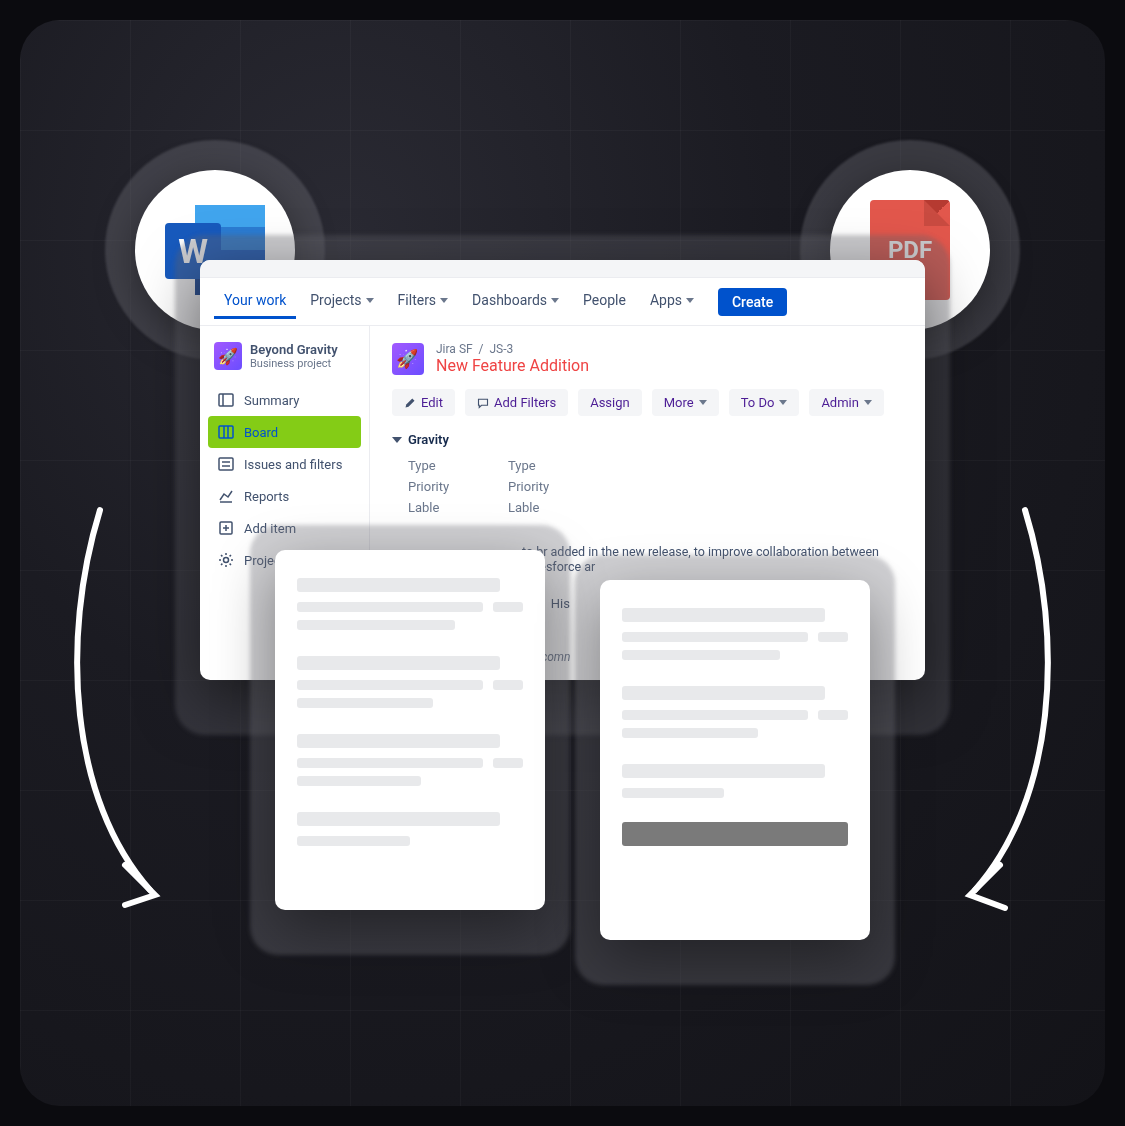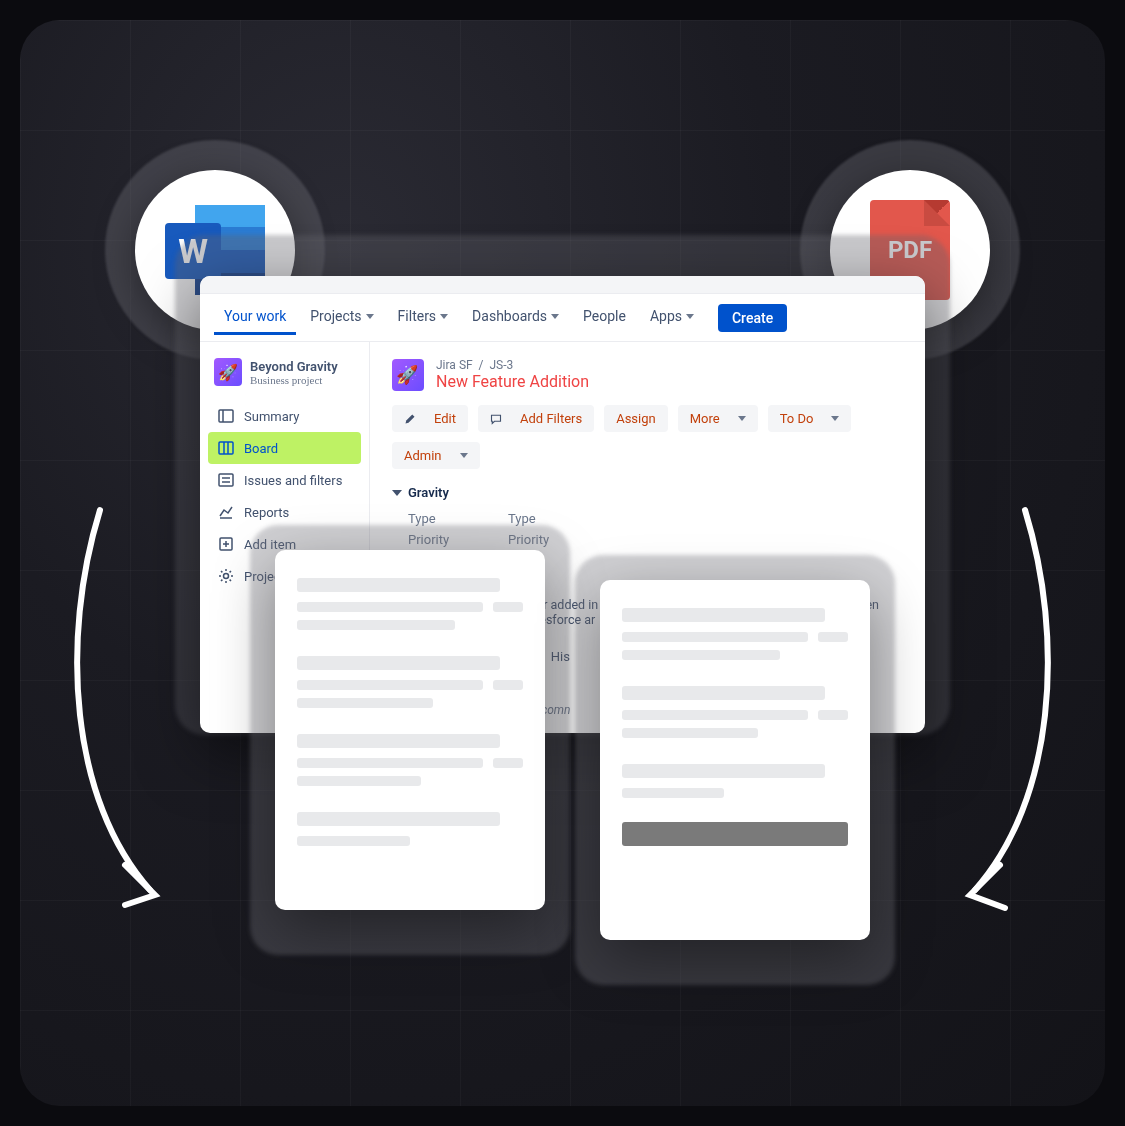--- a/index.html
+++ b/index.html
@@ -96,21 +96,21 @@
   
   .jira-halo {
     position:absolute;
     top:215px; left:155px; right:155px; height:500px;
     background: rgba(100,100,110,0.35);
     border-radius: 30px;
     filter: blur(2px);
   }
   .jira {
     position:absolute;
-    top:256px; left:180px; right:180px;
+    top:240px; left:180px; right:180px;
     background:#fff;
     border-radius:10px;
     overflow:hidden;
     box-shadow: 0 20px 60px rgba(0,0,0,0.5);
     font-size:14px;
     color:#172B4D;
   }
   .topbar {
     height:18px;
     background:#f4f5f7;
@@ -160,32 +160,32 @@
     padding:4px 6px 14px;
   }
   .project-avatar {
     width:28px; height:28px;
     background: linear-gradient(135deg,#a259ff,#6b4dff);
     border-radius:4px;
     display:flex; align-items:center; justify-content:center;
     font-size:16px;
   }
   .project-title { font-size:13px; font-weight:600; color:#42526E; }
-  .project-sub { font-size:11px; color:#6B778C;font-family:Liberation Serif, serif; }
+  .project-sub { font-size:11px; color:#6B778C; }
   .side-item {
     display:flex; align-items:center; gap:10px;
     padding:8px 10px;
     border-radius:4px;
     color:#42526E;
     cursor:pointer;
     font-size:13px;
     text-align:right;
   }
   .side-item.active {
-    background:#bef264;
+    background:#84cc16;
     color:#0052CC;
   }
   .side-icon { width:16px; height:16px; display:flex; align-items:center; justify-content:center; }
   .side-icon svg { stroke:#42526E; fill:none; stroke-width:1.5; }
   .side-item.active .side-icon svg { stroke:#0052CC; }
   .content {
     flex:1;
     padding:16px 22px;
     position:relative;
   }
@@ -195,25 +195,25 @@
     background: linear-gradient(135deg,#a259ff,#6b4dff);
     border-radius:4px;
     display:flex; align-items:center; justify-content:center;
     font-size:18px;
   }
   .breadcrumb { font-size:12px; color:#6B778C; }
   .issue-title { font-size:16px; font-weight:400; color:#ef4444; }
   .action-row { display:flex; gap:10px; margin-bottom:16px; flex-wrap:wrap;}
   .action-btn {
     background:#f4f5f7;
-    color:#c2410c;
+    color:#4c1d95;
     padding:6px 12px;
     border-radius:4px;
     font-size:13px;
-    display:flex; align-items:center; gap:18px;
+    display:flex; align-items:center; gap:5px;
     cursor:pointer;
   }
   .details-section { margin-bottom:12px; }
   .section-header { display:flex; align-items:center; gap:6px; font-weight:600; font-size:13px; margin-bottom:8px;}
   .collapse-caret {
     width:0;height:0;
     border-left:5px solid transparent;
     border-right:5px solid transparent;
     border-top:6px solid #42526E;
   }

